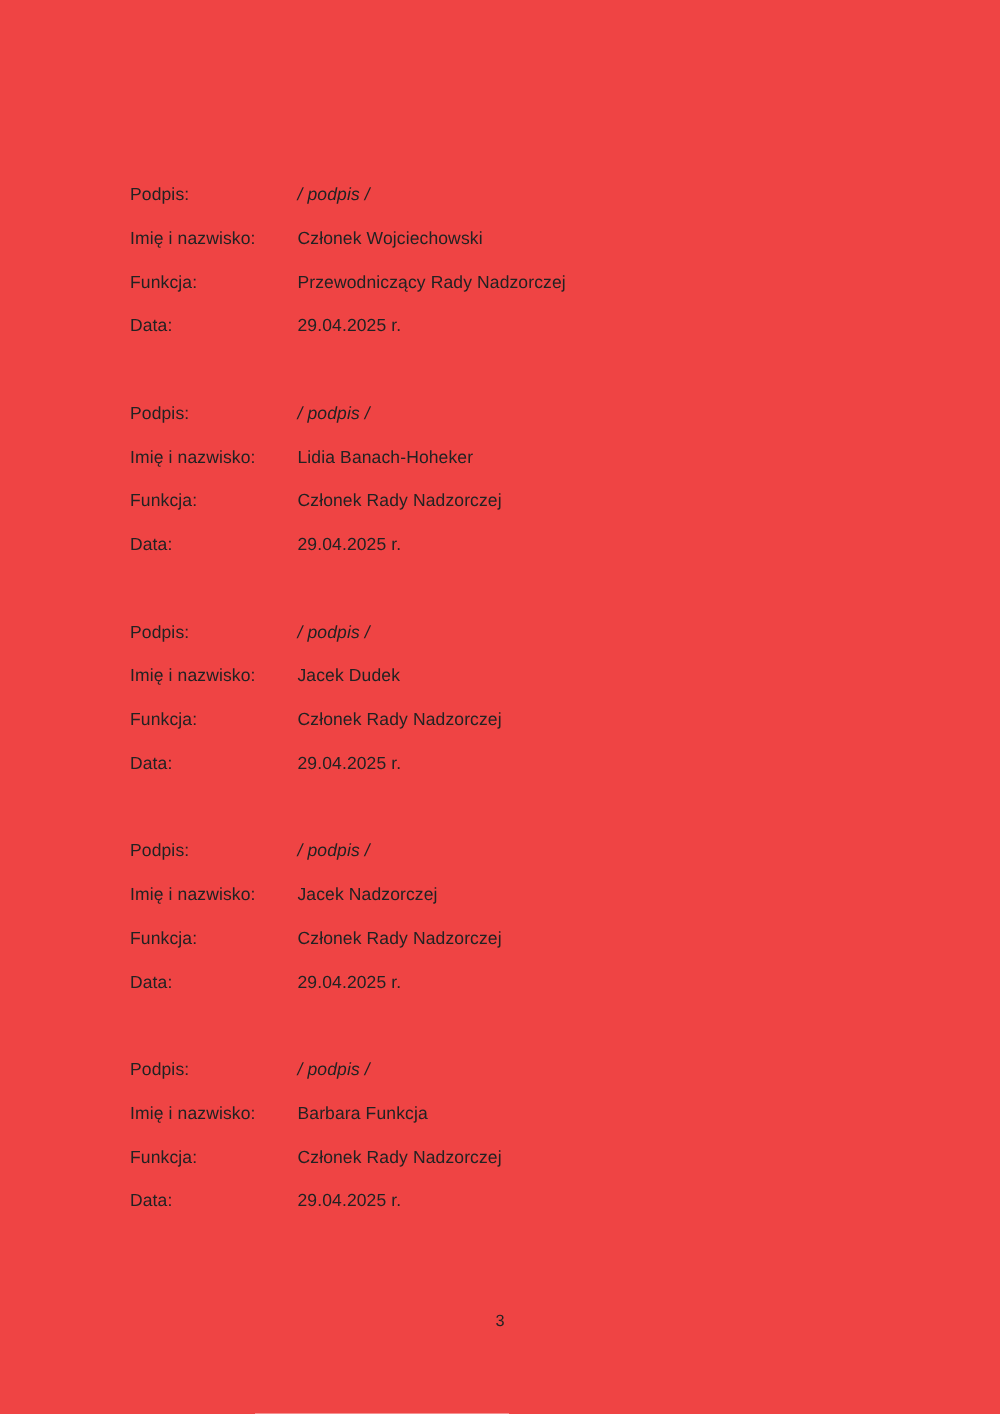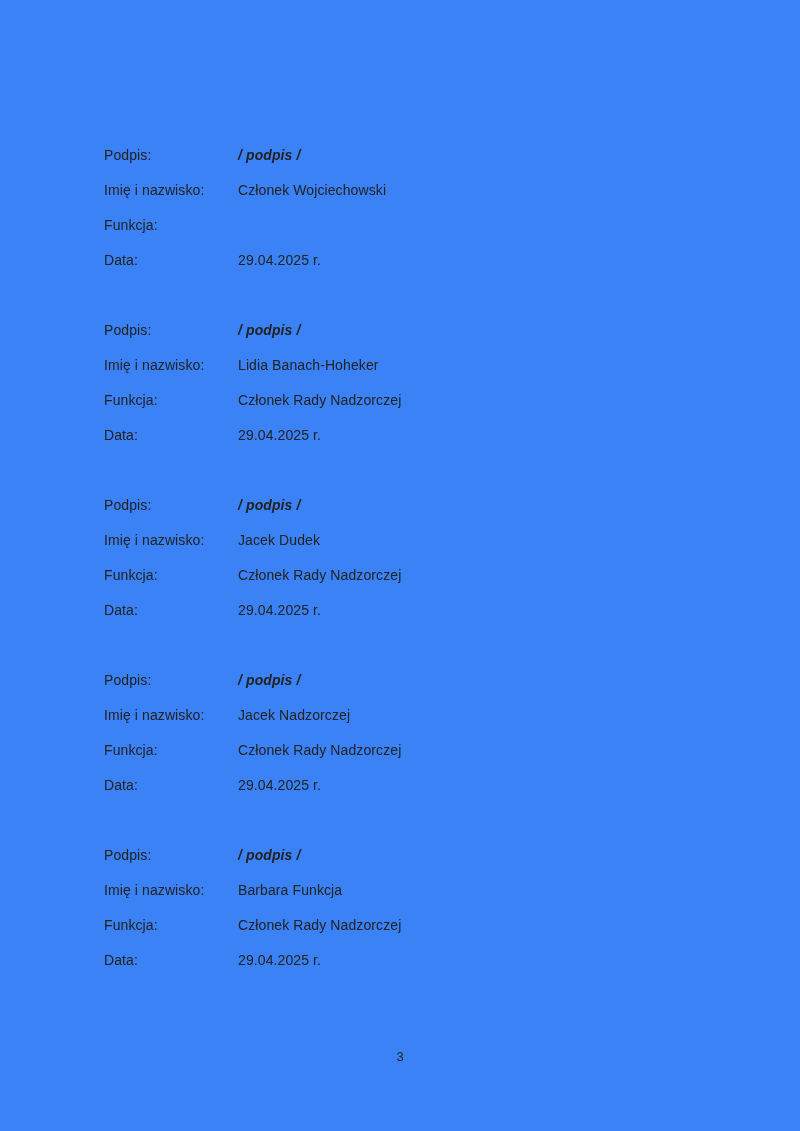--- a/index.html
+++ b/index.html
@@ -7,21 +7,21 @@
     width: 800px;
     height: 1131px;
     background: #ffffff;
     font-family: "Liberation Sans", "DejaVu Sans", sans-serif;
     color: #222222;
   }
   .page {
     position: relative;
     width: 800px;
     height: 1131px;
-    background: #3b82f6;
+    background: #ef4444;
     overflow: hidden;
   }
   .content {
     position: absolute;
     top: 146px;
     left: 104px;
     right: 60px;
   }
   .sig-block {
     margin-bottom: 35px;
@@ -37,21 +37,20 @@
   .label {
     flex: 0 0 134px;
     width: 134px;
     color: #222222;
   }
   .value {
     color: #222222;
   }
   .value.italic {
     font-style: italic;
-    font-weight: bold;
   }
   .page-number {
     position: absolute;
     top: 1049px;
     left: 0;
     width: 800px;
     text-align: center;
     font-size: 13px;
     line-height: 16px;
     color: #222222;
@@ -67,20 +66,21 @@
       <div class="row">
         <span class="label">Podpis:</span>
         <span class="value italic">/ podpis /</span>
       </div>
       <div class="row">
         <span class="label">Imię i nazwisko:</span>
         <span class="value">Członek Wojciechowski</span>
       </div>
       <div class="row">
         <span class="label">Funkcja:</span>
+        <span class="value">Przewodniczący Rady Nadzorczej</span>
       </div>
       <div class="row">
         <span class="label">Data:</span>
         <span class="value">29.04.2025 r.</span>
       </div>
     </div>
 
     <div class="sig-block">
       <div class="row">
         <span class="label">Podpis:</span>

